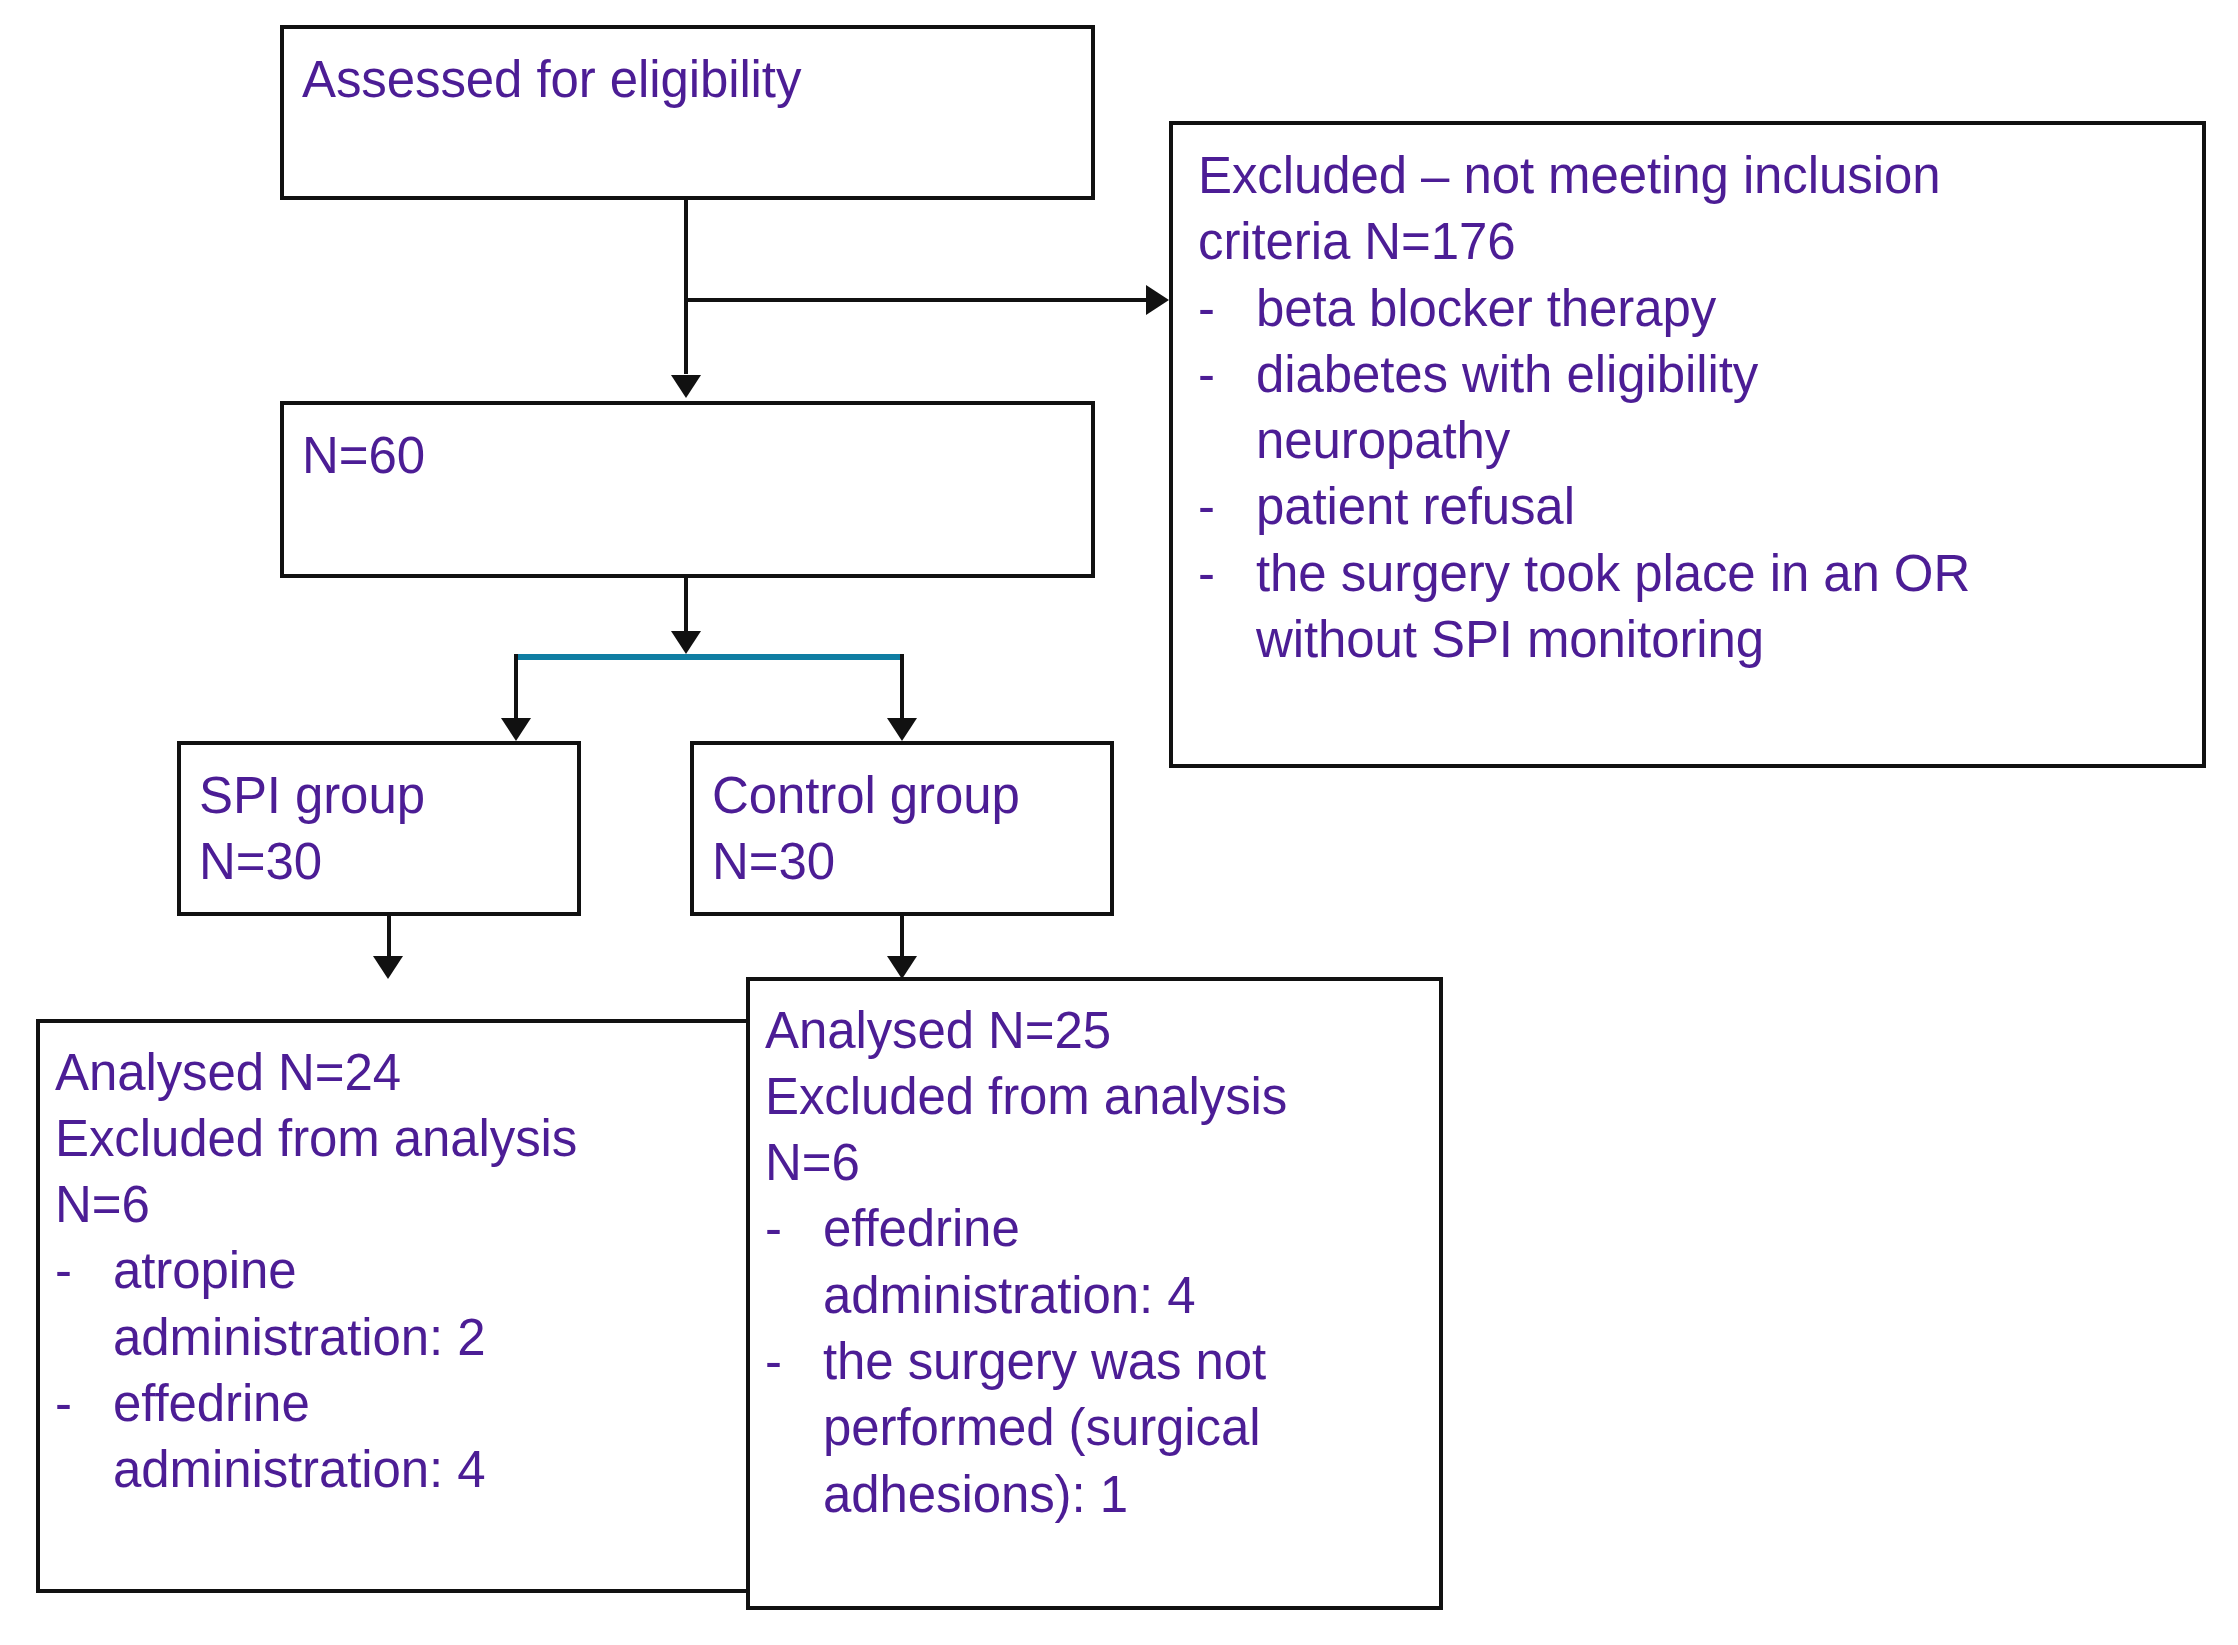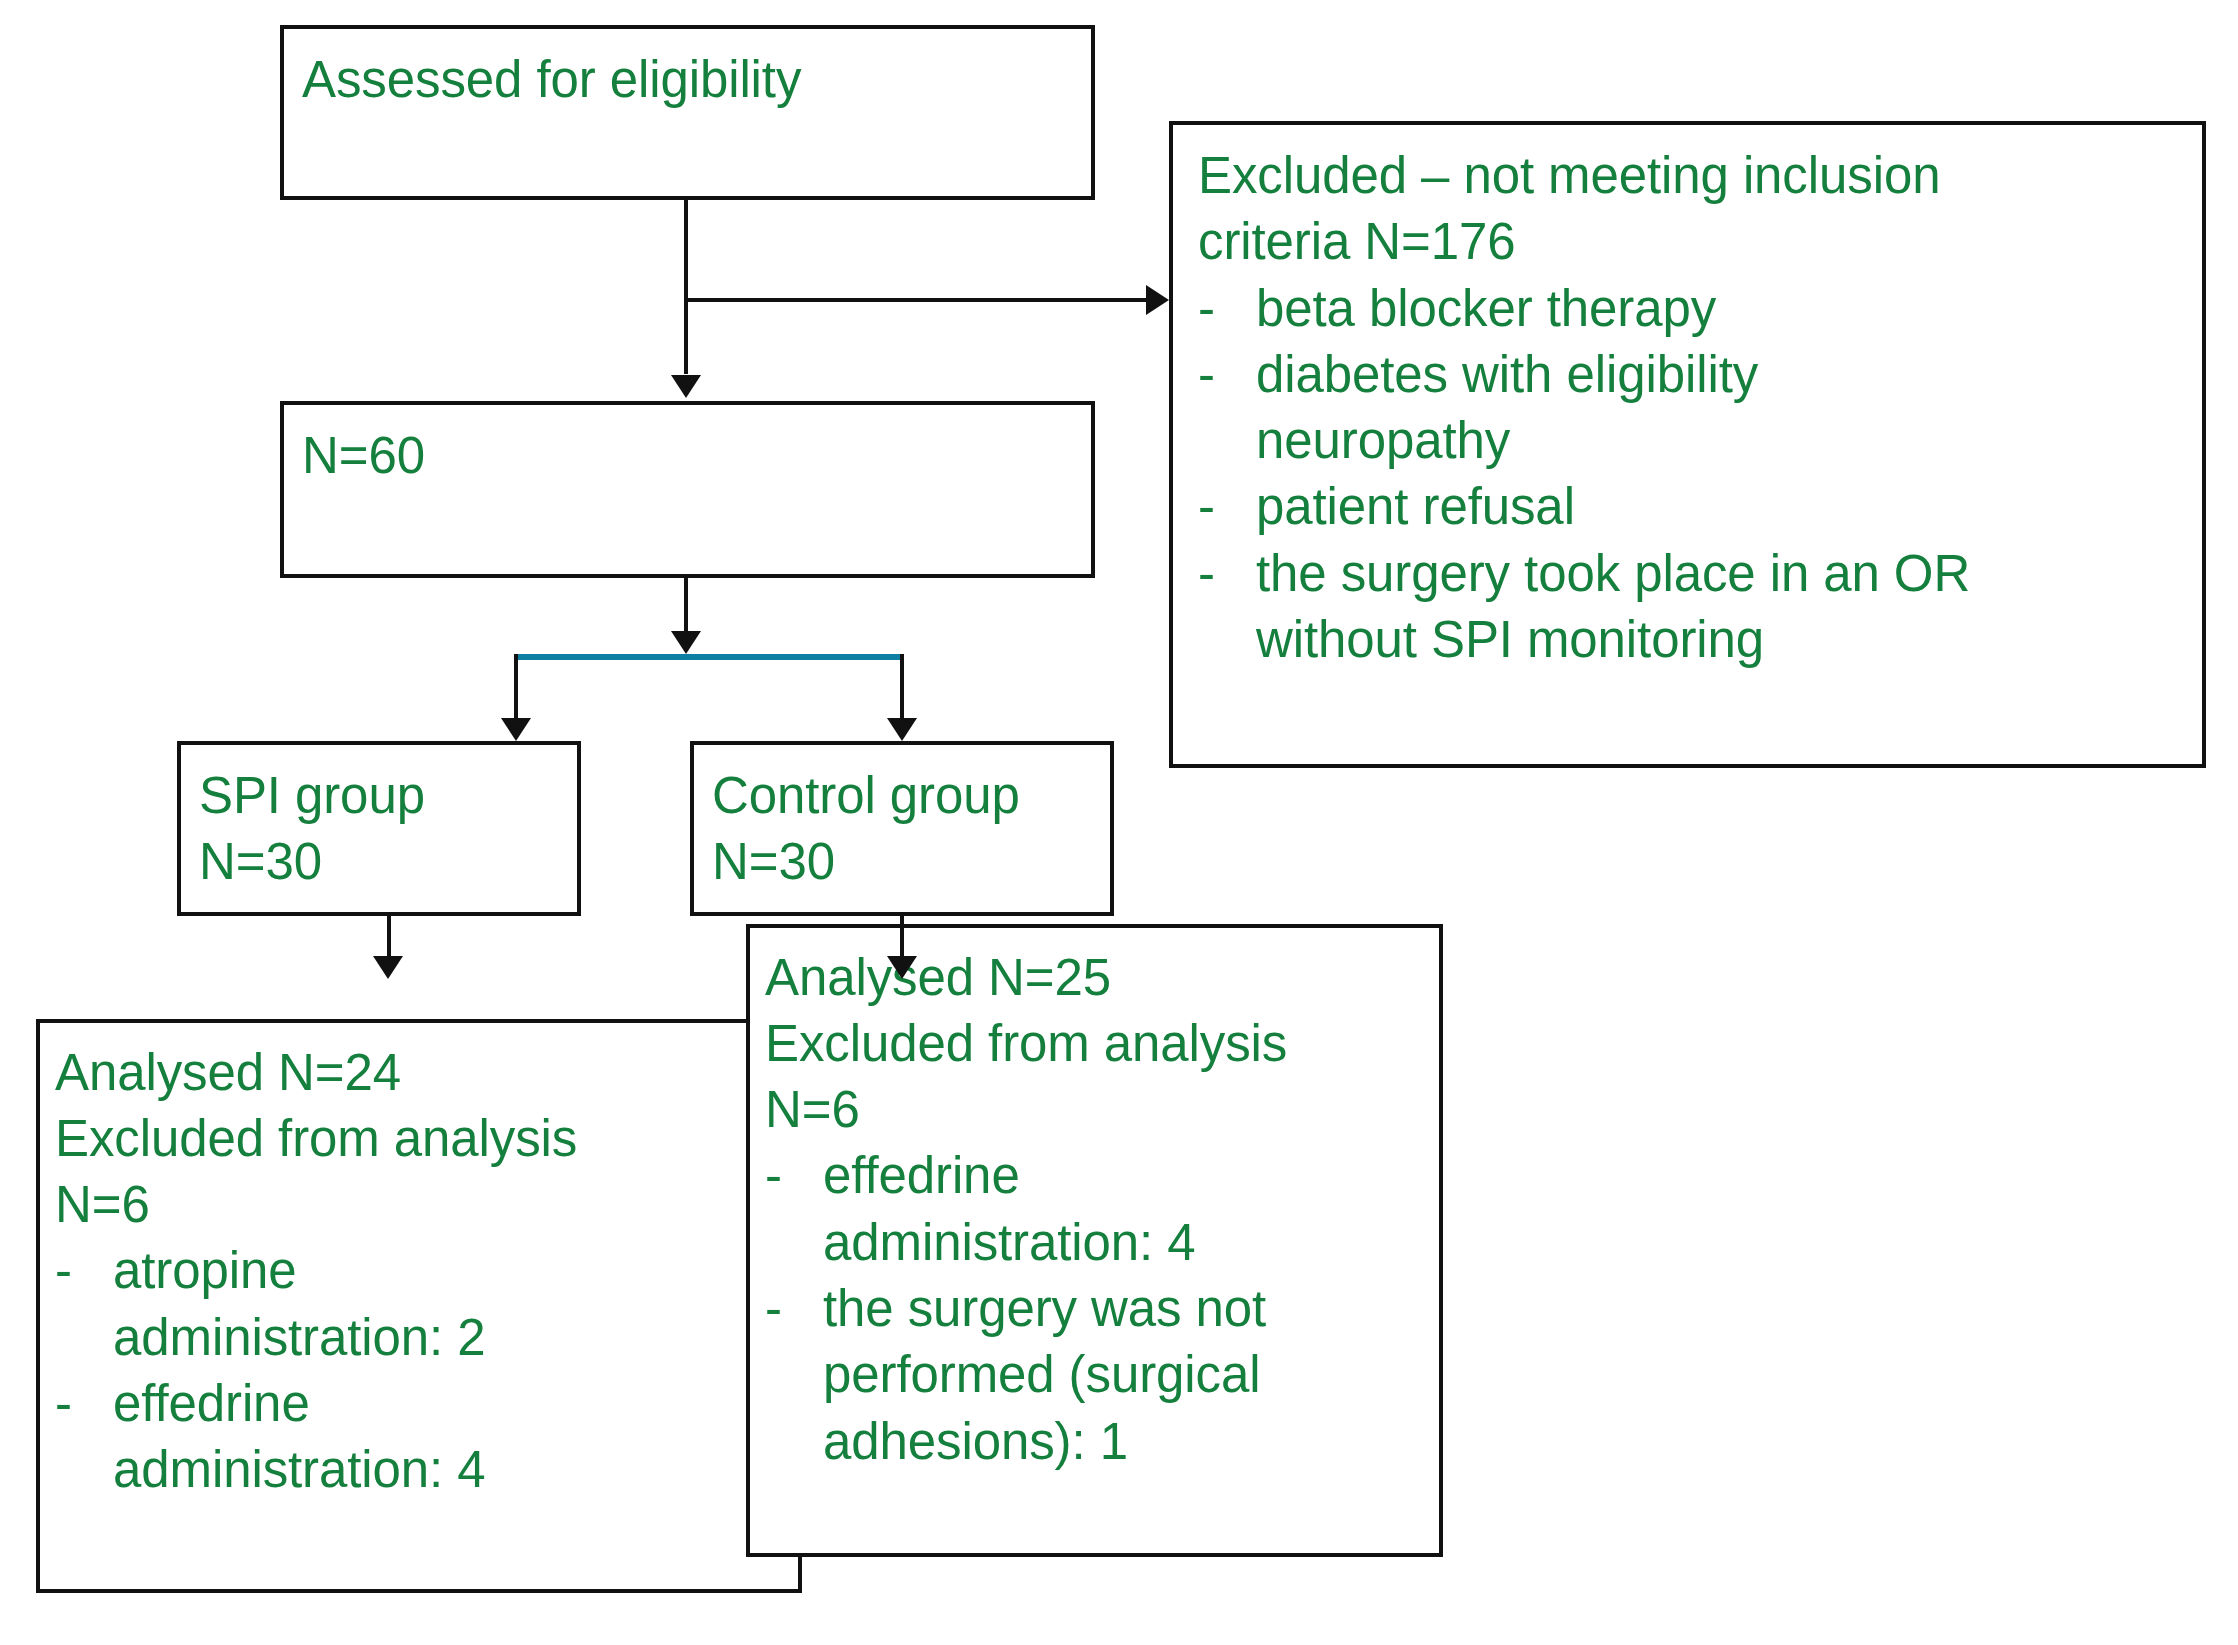--- a/index.html
+++ b/index.html
@@ -16,21 +16,21 @@
     color: #000000;
     overflow: hidden;
   }
   .node {
     position: absolute;
     box-sizing: border-box;
     border: 4.1px solid #111111;
     background: #ffffff;
     font-size: 51px;
     line-height: 1.30;
-    color: #15803d;
+    color: #4c1d95;
     letter-spacing: -0.1px;
   }
   .node .pad {
     padding: 18px 16.5px 9.6px 18px;
   }
   .node .line {
     white-space: pre;
   }
   
   .bullets {
@@ -163,21 +163,21 @@
           <span class="dash">-</span>
           <span class="txt">
             <span class="line">effedrine</span><br>
             <span class="line">administration: 4</span>
           </span>
         </li>
       </ul>
     </div>
   </div>
 
-  <div class="node" style="left:746px; top:924px; width:697px; height:633px;">
+  <div class="node" style="left:746px; top:977px; width:697px; height:633px;">
     <div class="pad" style="padding:16.5px 11px 6.9px 15px;">
       <div class="line">Analysed N=25</div>
       <div class="line">Excluded from analysis</div>
       <div class="line">N=6</div>
       <ul class="bullets">
         <li>
           <span class="dash">-</span>
           <span class="txt">
             <span class="line">effedrine</span><br>
             <span class="line">administration: 4</span>

